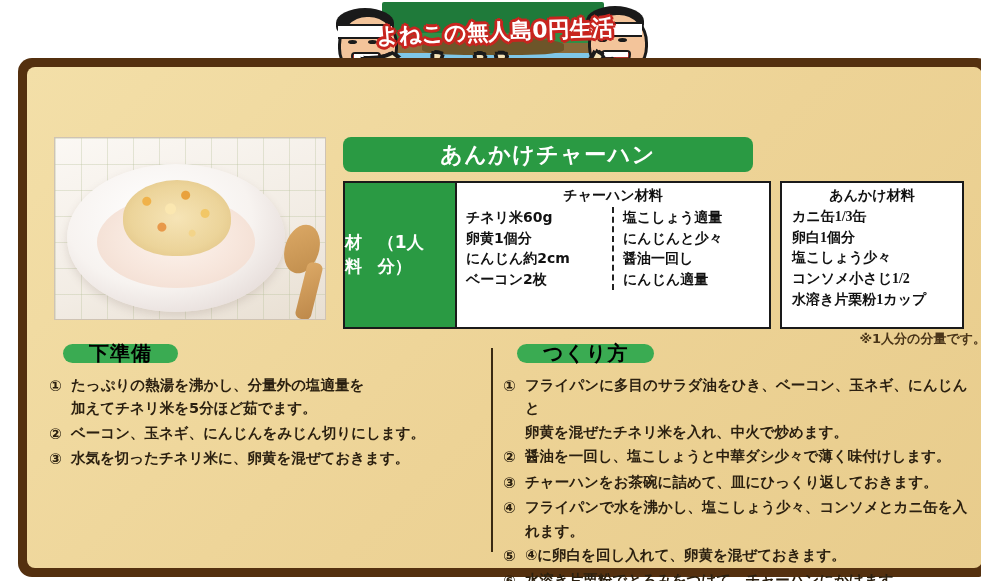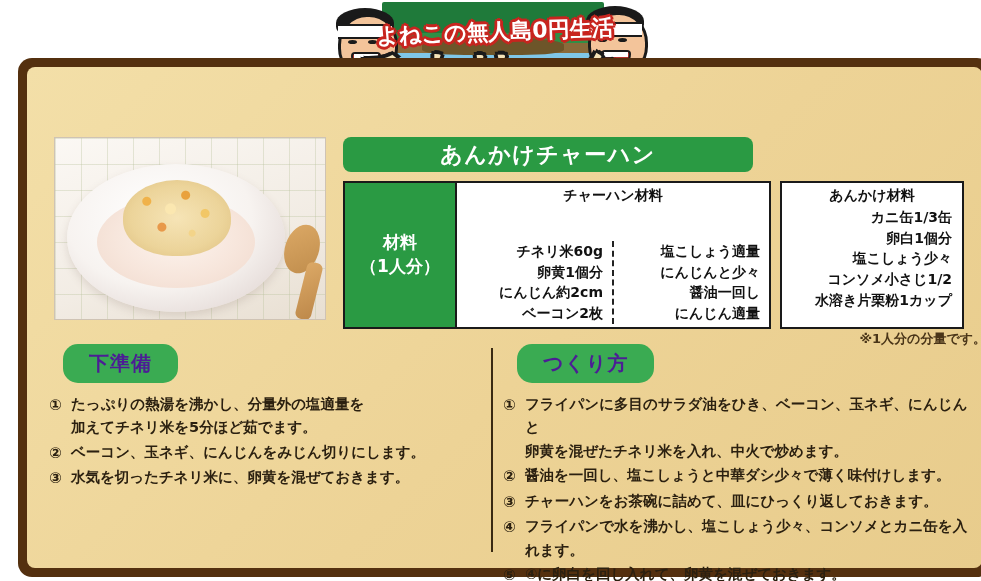--- a/index.html
+++ b/index.html
@@ -268,44 +268,42 @@
     display: flex;
     gap: 9px;
   }
   .ing-block {
     border: 2px solid #1a1a1a;
     box-sizing: border-box;
     background: #ffffff;
     display: flex;
   }
   .ing-block-a { width: 428px; }
-  .ing-block-b { width: 184px; }
+  .ing-block-b { width: 184px; font-family: Liberation Serif, serif; }
 
   .ing-label {
     width: 112px;
     background: #2a9a43;
     color: #ffffff;
     display: flex;
-    flex-direction: column;
     align-items: center;
     justify-content: center;
     font-size: 17px;
     font-weight: bold;
     line-height: 1.4;
     border-right: 2px solid #1a1a1a;
     box-sizing: border-box;
   }
 
   .ing-body {
     flex: 1;
     padding: 4px 0 0 0;
     box-sizing: border-box;
     display: flex;
     flex-direction: column;
-    gap: 34px;
   }
   .ing-head {
     text-align: center;
     font-size: 14px;
     font-weight: bold;
     color: #111;
     margin-bottom: 2px;
   }
   .ing-cols {
     flex: 1;
@@ -315,21 +313,21 @@
   .ing-col {
     flex: 1;
     padding: 0 9px;
     box-sizing: border-box;
   }
   .ing-col + .ing-col {
     border-left: 2px dashed #222;
   }
   .ing-row {
     display: flex;
-    justify-content: flex-end;
+    justify-content: flex-start;
     font-size: 14px;
     font-weight: bold;
     color: #111;
     line-height: 1.48;
     white-space: nowrap;
   }
   .ing-row .nm { text-align: left; }
   .ing-row .qt { text-align: right; }
 
   .ing-b-body {
@@ -377,24 +375,24 @@
     top: 4px;
     width: 2px;
     height: 204px;
     background: #3a2a12;
   }
   .badge {
     display: inline-flex;
     align-items: center;
     justify-content: center;
     height: 19px;
-    padding: 10px 26px;
+    padding: 0 26px;
     background: #3aab52;
     border-radius: 15px;
-    color: #4c1d95;
+    color: #000000;
     font-size: 20px;
     font-weight: bold;
     letter-spacing: 1px;
     margin-left: 14px;
   }
   .steps {
     margin-top: 10px;
     list-style: none;
     padding: 0;
   }

